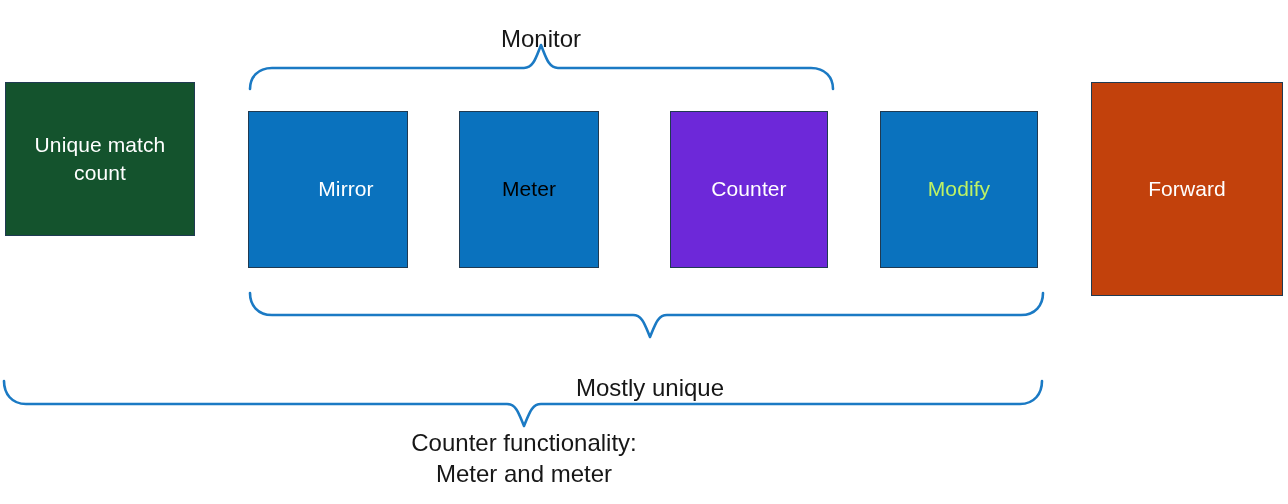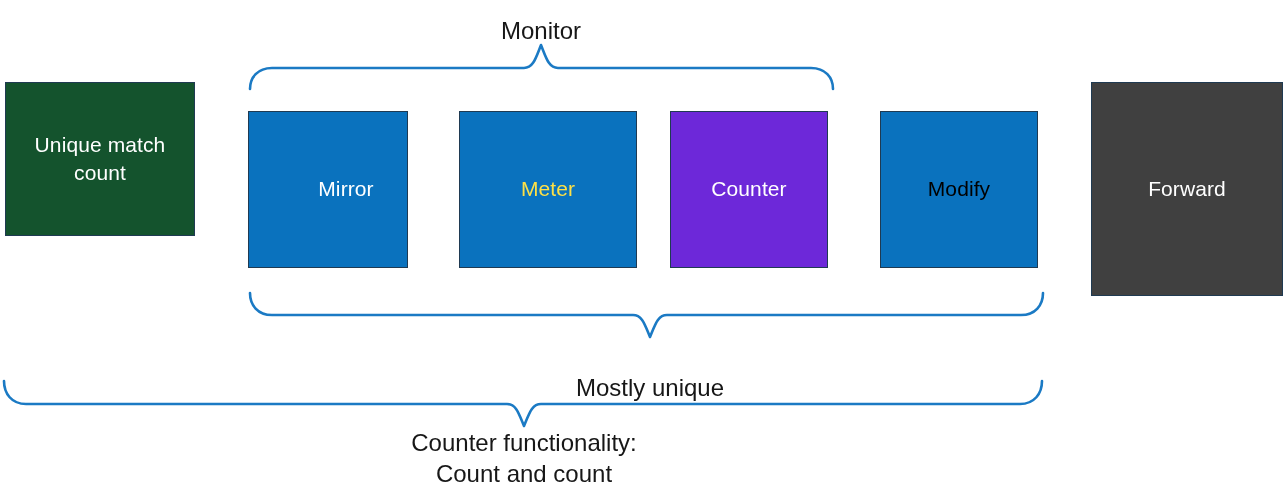--- a/index.html
+++ b/index.html
@@ -78,38 +78,38 @@
       <path class="brace-path" d="M 250 293 C 250 305.1 257.7 315 272 315 L 633 315 C 642.35 315 644.9 324.9 650 337 C 655.1 324.9 657.65 315 667 315 L 1021 315 C 1035.3 315 1043 305.1 1043 293" stroke="#1B7AC4"></path>
       <path class="brace-path" d="M 4 381 C 4 393.65 11.7 404 26 404 L 507 404 C 516.35 404 518.9 413.9 524 426 C 529.1 413.9 531.65 404 541 404 L 1020 404 C 1034.3 404 1042 393.65 1042 381" stroke="#1B7AC4"></path>
     </svg>
   <div id="boxes-layer">
       <div class="box" style="left: 5px; top: 82px; width: 190px; height: 154px; background: #14532d; border-color: rgb(31, 58, 82); color: rgb(255, 255, 255);">
         <span class="box-label">Unique match<br>count</span>
       </div>
       <div class="box" style="left: 248px; top: 111px; width: 160px; height: 157px; background: rgb(10, 114, 190); border-color: rgb(31, 58, 82); color: rgb(255, 255, 255); padding-left: 36px;">
         <span class="box-label">Mirror</span>
       </div>
-      <div class="box" style="left: 459px; top: 111px; width: 178px; height: 157px; background: rgb(10, 114, 190); border-color: rgb(31, 58, 82); color: #fde047;">
+      <div class="box" style="left: 459px; top: 111px; width: 140px; height: 157px; background: rgb(10, 114, 190); border-color: rgb(31, 58, 82); color: #000000;">
         <span class="box-label">Meter</span>
       </div>
       <div class="box" style="left: 670px; top: 111px; width: 158px; height: 157px; background: #6d28d9; border-color: rgb(31, 58, 82); color: rgb(255, 255, 255);">
         <span class="box-label">Counter</span>
       </div>
-      <div class="box" style="left: 880px; top: 111px; width: 158px; height: 157px; background: rgb(10, 114, 190); border-color: rgb(31, 58, 82); color: #000000;">
+      <div class="box" style="left: 880px; top: 111px; width: 158px; height: 157px; background: rgb(10, 114, 190); border-color: rgb(31, 58, 82); color: #bef264;">
         <span class="box-label">Modify</span>
       </div>
-      <div class="box" style="left: 1091px; top: 82px; width: 192px; height: 214px; background: #404040; border-color: rgb(31, 58, 82); color: rgb(255, 255, 255);">
+      <div class="box" style="left: 1091px; top: 82px; width: 192px; height: 214px; background: #c2410c; border-color: rgb(31, 58, 82); color: rgb(255, 255, 255);">
         <span class="box-label">Forward</span>
       </div>
     </div>
   <div id="captions-layer">
-      <div class="caption" style="left: 0px; top: 8px; width: 1288px; color: rgb(23, 23, 23); text-align: left;"><div style="position: absolute; left: 541px; top: 8px; transform: translateX(-50%); white-space: nowrap; text-align: center;">
+      <div class="caption" style="left: 0px; top: 8px; width: 1288px; color: rgb(23, 23, 23); text-align: left;"><div style="position: absolute; left: 541px; top: 16px; transform: translateX(-50%); white-space: nowrap; text-align: center;">
           <span class="caption-line">Monitor</span>
         </div></div>
       <div class="caption" style="left: 0px; top: 340px; width: 1288px; color: rgb(23, 23, 23); text-align: left;"><div style="position: absolute; left: 650px; top: 0px; transform: translateX(-50%); white-space: nowrap; text-align: center; margin-top: 33px;">
           <span class="caption-line">Mostly unique</span>
         </div></div>
       <div class="caption" style="left: 0px; top: 428px; width: 1288px; color: rgb(23, 23, 23); text-align: left;"><div style="position: absolute; left: 524px; top: 0px; transform: translateX(-50%); white-space: nowrap; text-align: center;">
           <span class="caption-line">Counter functionality:</span>
-          <span class="caption-line">Count and count</span>
+          <span class="caption-line">Meter and meter</span>
         </div></div>
     </div>
 </div>
 
 </body></html>

